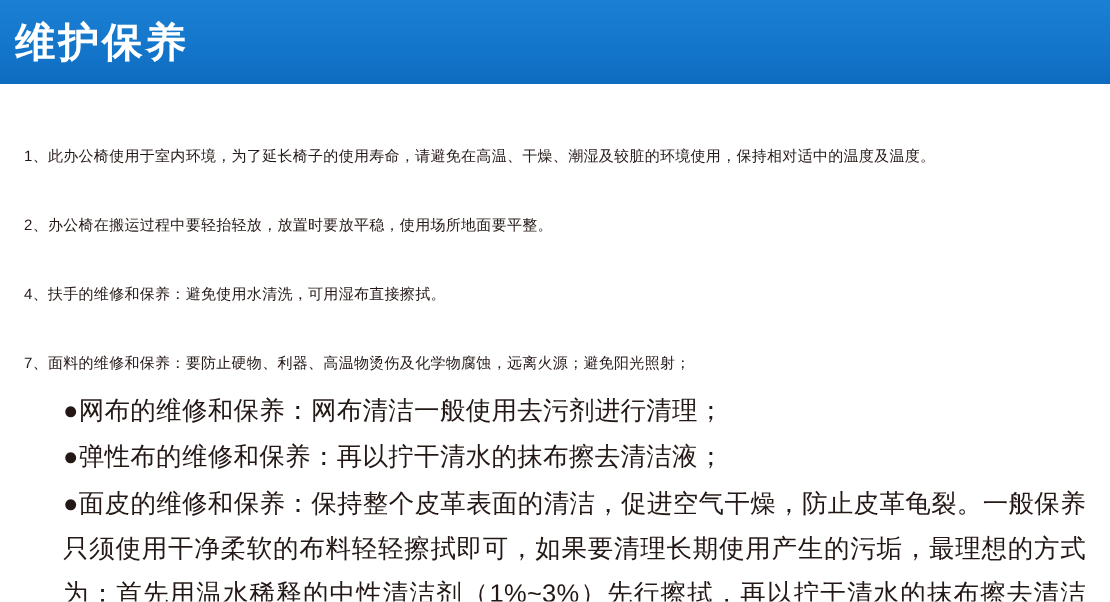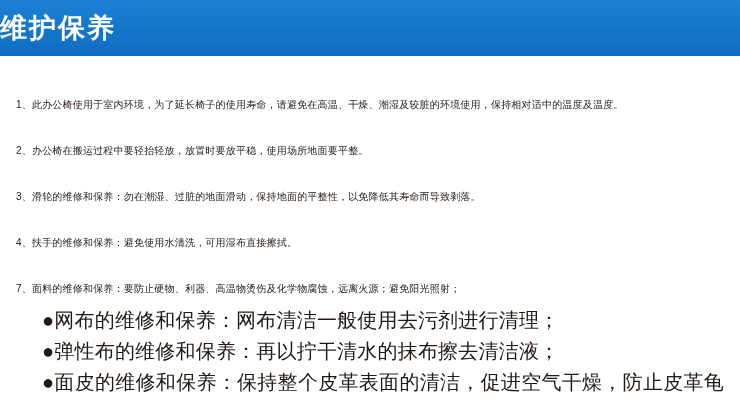--- a/index.html
+++ b/index.html
@@ -26,36 +26,36 @@
     height: 56px;
     background: linear-gradient(to bottom, #1b7fd4 0%, #1477cc 50%, #0f6cc0 100%);
     display: flex;
     align-items: center;
   }
   .header-title {
     color: #ffffff;
     font-size: 27px;
     font-weight: bold;
     letter-spacing: 2px;
-    padding-left: 0;
+    padding-left: 10px;
     line-height: 1;
   }
   .content {
     padding: 18px 16px 0 16px;
   }
   .item {
     font-size: 10px;
     line-height: 30px;
     color: #231815;
     text-align: justify;
     margin: 16px 0 1px 0;
     letter-spacing: 0.2px;
   }
   .sub {
-    font-size: 20px;
+    font-size: 17px;
     line-height: 30px;
     color: #231815;
     text-align: justify;
     margin: 0 0 1px 0;
     padding-left: 26px;
     letter-spacing: 0.2px;
   }
 </style>
 </head>
 <body>
@@ -63,21 +63,20 @@
 <div class="page">
 
   <div class="header-bar">
     <div class="header-title">维护保养</div>
   </div>
 
   <div class="content">
 
     <p class="item">1、此办公椅使用于室内环境，为了延长椅子的使用寿命，请避免在高温、干燥、潮湿及较脏的环境使用，保持相对适中的温度及温度。</p>
     <p class="item">2、办公椅在搬运过程中要轻抬轻放，放置时要放平稳，使用场所地面要平整。</p>
-    <p class="item">3、滑轮的维修和保养：勿在潮湿、过脏的地面滑动，保持地面的平整性，以免降低其寿命而导致剥落。</p>
     <p class="item">4、扶手的维修和保养：避免使用水清洗，可用湿布直接擦拭。</p>
     <p class="item">7、面料的维修和保养：要防止硬物、利器、高温物烫伤及化学物腐蚀，远离火源；避免阳光照射；</p>
 
     <p class="sub">●网布的维修和保养：网布清洁一般使用去污剂进行清理；</p>
     <p class="sub">●弹性布的维修和保养：再以拧干清水的抹布擦去清洁液；</p>
     <p class="sub">●面皮的维修和保养：保持整个皮革表面的清洁，促进空气干燥，防止皮革龟裂。一般保养只须使用干净柔软的布料轻轻擦拭即可，如果要清理长期使用产生的污垢，最理想的方式为：首先用温水稀释的中性清洁剂（1%~3%）先行擦拭，再以拧干清水的抹布擦去清洁液，最后再以干布擦表面，以防褪色。</p>
 
   </div>
 </div>
 

